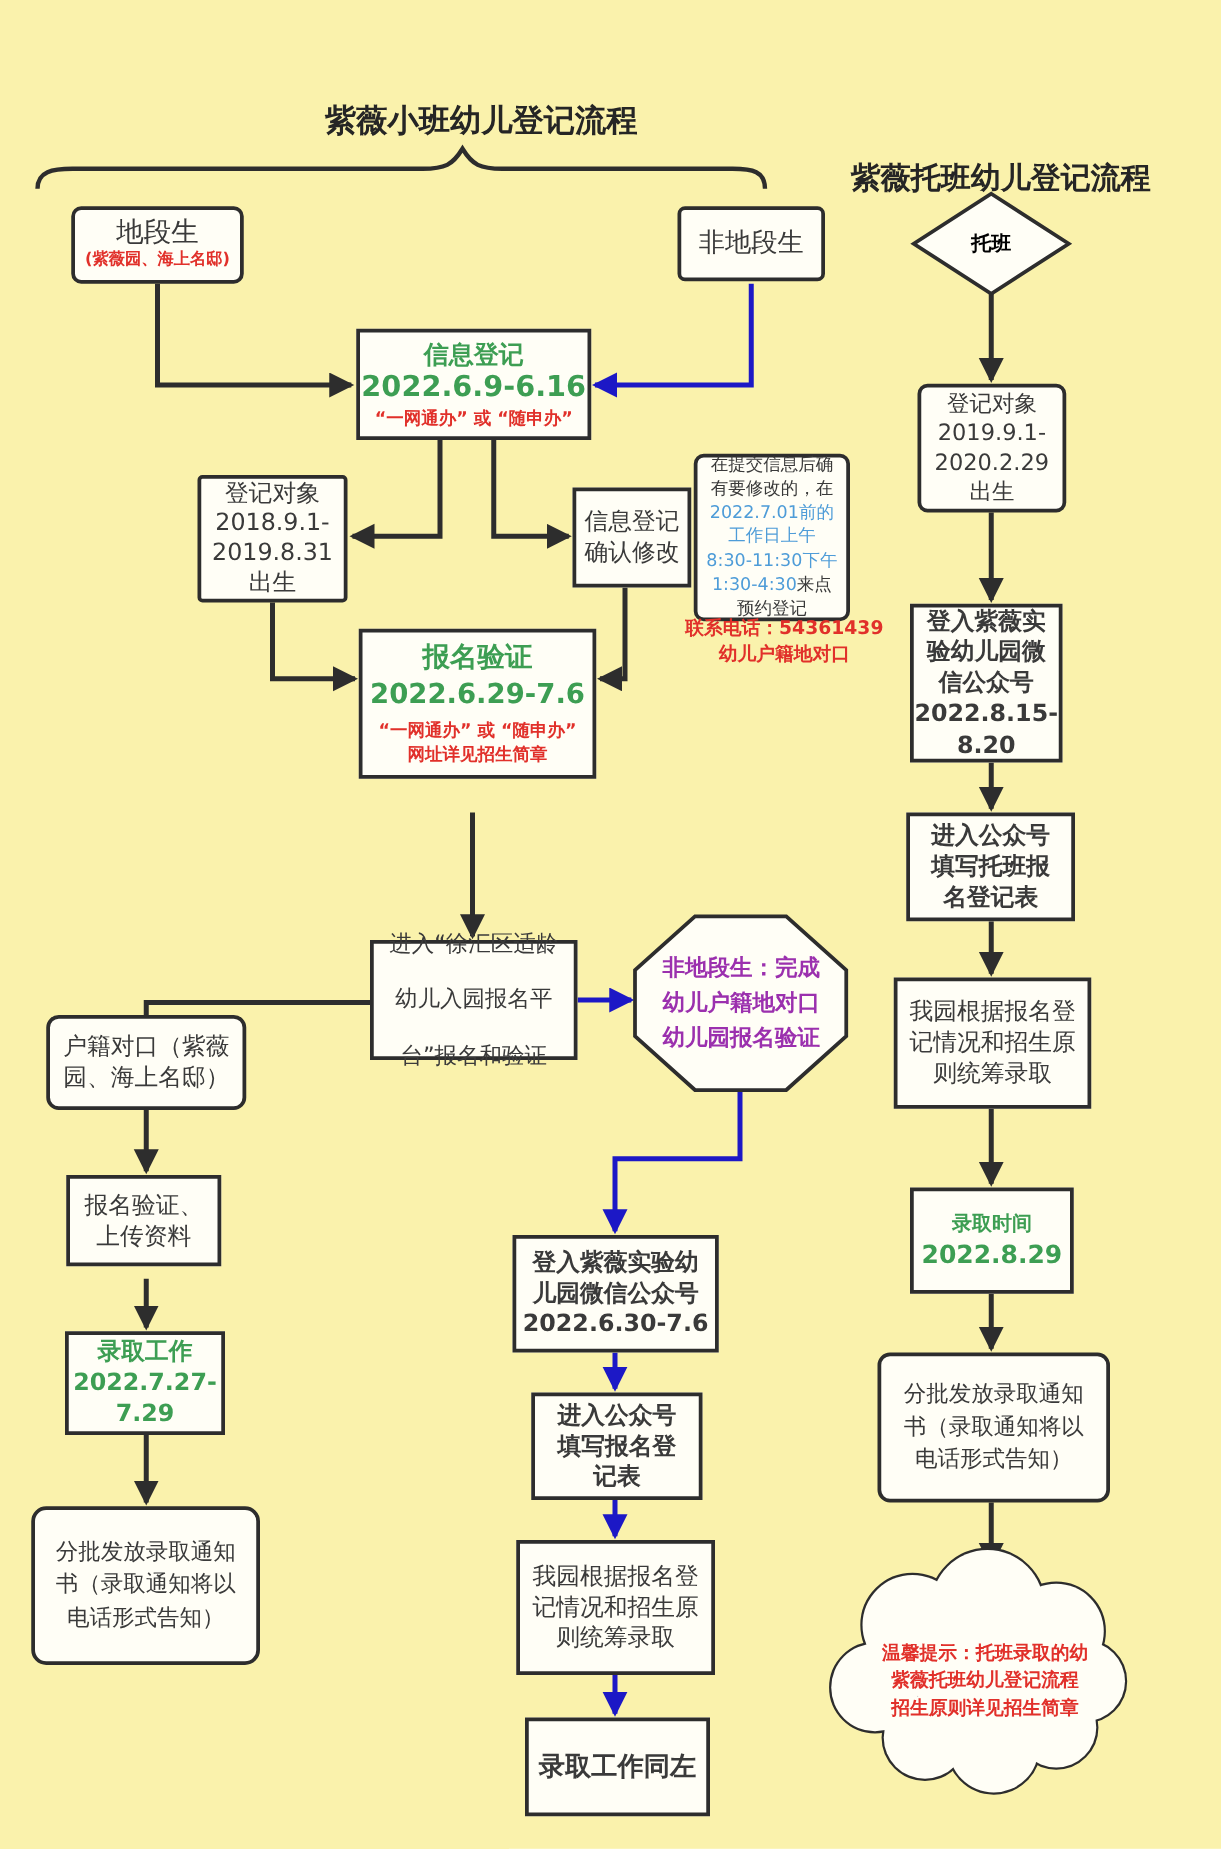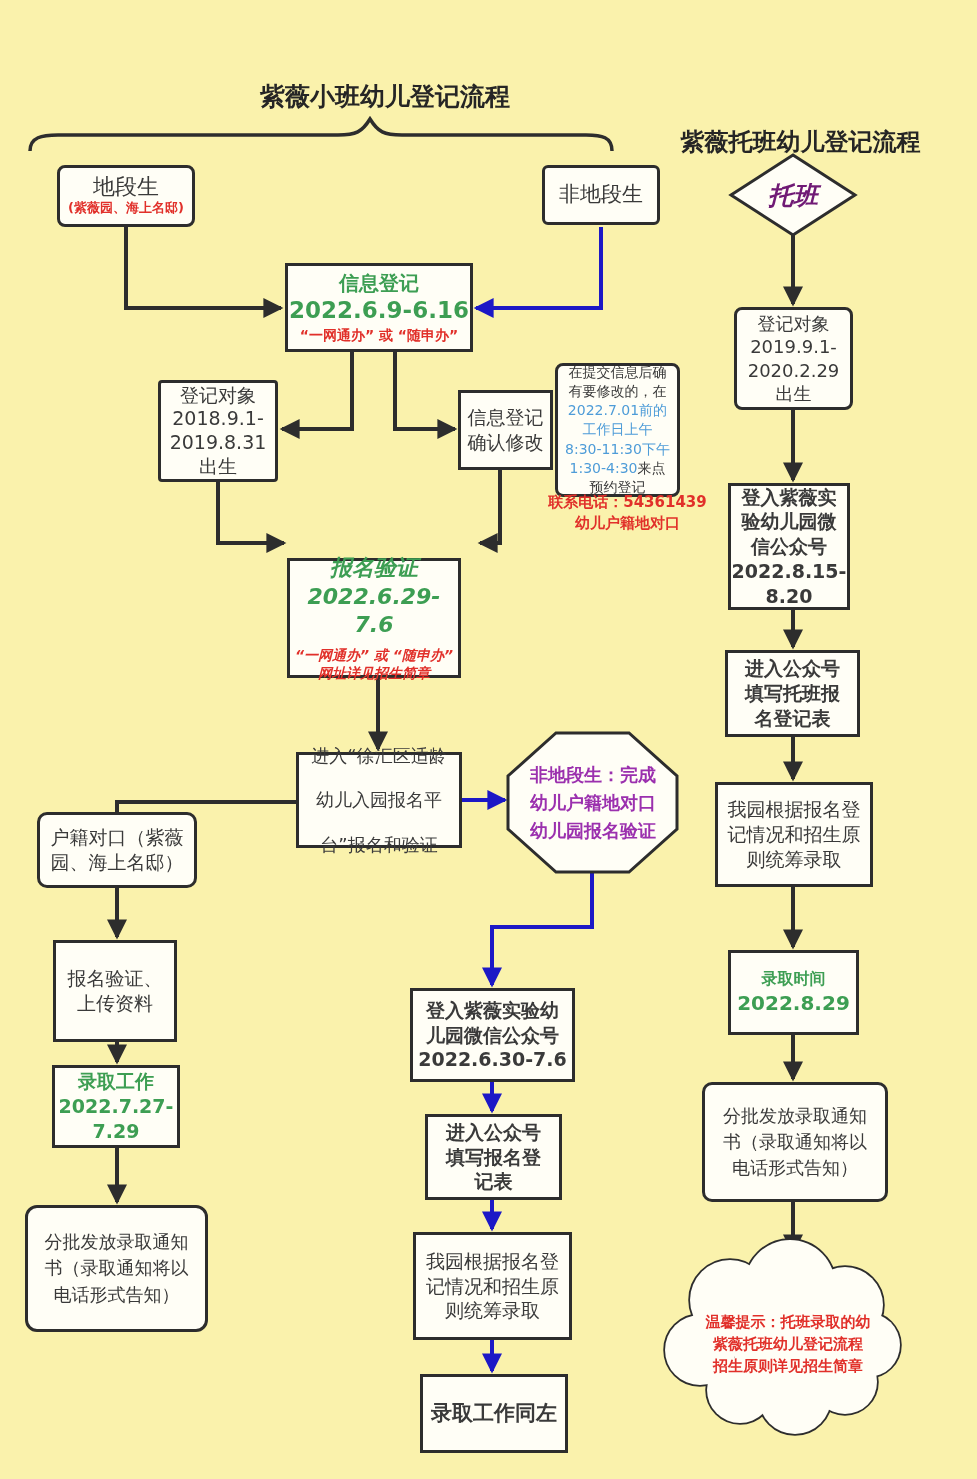--- a/index.html
+++ b/index.html
@@ -131,21 +131,21 @@
     <div class="blue">8:30-11:30下午</div>
     <div><span class="blue">1:30-4:30</span><span>来点</span></div>
     <div>预约登记</div>
   </div>
 
   <div class="label redb" style="left:540px;top:492px;width:175px;font-size:15px;">
     <div>联系电话：54361439</div>
     <div>幼儿户籍地对口</div>
   </div>
 
-  <div class="node" style="left:287px;top:558px;width:174px;height:120px;font-style:italic;">
+  <div class="node" style="left:287px;top:503px;width:190px;height:120px;">
     <div class="green" style="font-size:22px;">报名验证</div>
     <div class="green" style="font-size:22px;">2022.6.29-7.6</div>
     <div class="redb" style="font-size:14px;margin-top:6px;">“一网通办” 或 “随申办”</div>
     <div class="redb" style="font-size:14px;">网址详见招生简章</div>
   </div>
 
   <div class="node" style="left:296px;top:752px;width:166px;height:96px;font-size:18px;gap:21px;">
     <div>进入“徐汇区适龄</div>
     <div>幼儿入园报名平</div>
     <div>台”报名和验证</div>
@@ -155,21 +155,21 @@
     <div>非地段生：完成</div>
     <div>幼儿户籍地对口</div>
     <div>幼儿园报名验证</div>
   </div>
 
   <div class="node" style="left:37px;top:812px;width:160px;height:76px;border-radius:10px;font-size:19px;">
     <div>户籍对口（紫薇</div>
     <div>园、海上名邸）</div>
   </div>
 
-  <div class="node" style="left:53px;top:940px;width:124px;height:102px;font-size:19px;">
+  <div class="node" style="left:53px;top:940px;width:124px;height:73px;font-size:19px;">
     <div>报名验证、</div>
     <div>上传资料</div>
   </div>
 
   <div class="node" style="left:52px;top:1065px;width:128px;height:83px;">
     <div class="green" style="font-size:19px;">录取工作</div>
     <div class="green" style="font-size:19px;">2022.7.27-</div>
     <div class="green" style="font-size:19px;">7.29</div>
   </div>
 
@@ -194,21 +194,21 @@
   <div class="node" style="left:413px;top:1232px;width:159px;height:108px;font-size:19px;">
     <div>我园根据报名登</div>
     <div>记情况和招生原</div>
     <div>则统筹录取</div>
   </div>
 
   <div class="node bold" style="left:420px;top:1374px;width:148px;height:79px;font-size:21px;">
     <div>录取工作同左</div>
   </div>
 
-  <div class="label bold" style="left:743px;top:178px;width:100px;height:34px;font-size:25px;color:#701a75;font-style:italic;">
+  <div class="label bold" style="left:743px;top:178px;width:100px;height:34px;font-size:16px;color:#000000;">
     <div>托班</div>
   </div>
 
   <div class="node" style="left:734px;top:307px;width:119px;height:103px;border-radius:8px;font-size:18px;line-height:1.3;">
     <div>登记对象</div>
     <div>2019.9.1-</div>
     <div>2020.2.29</div>
     <div>出生</div>
   </div>
 

